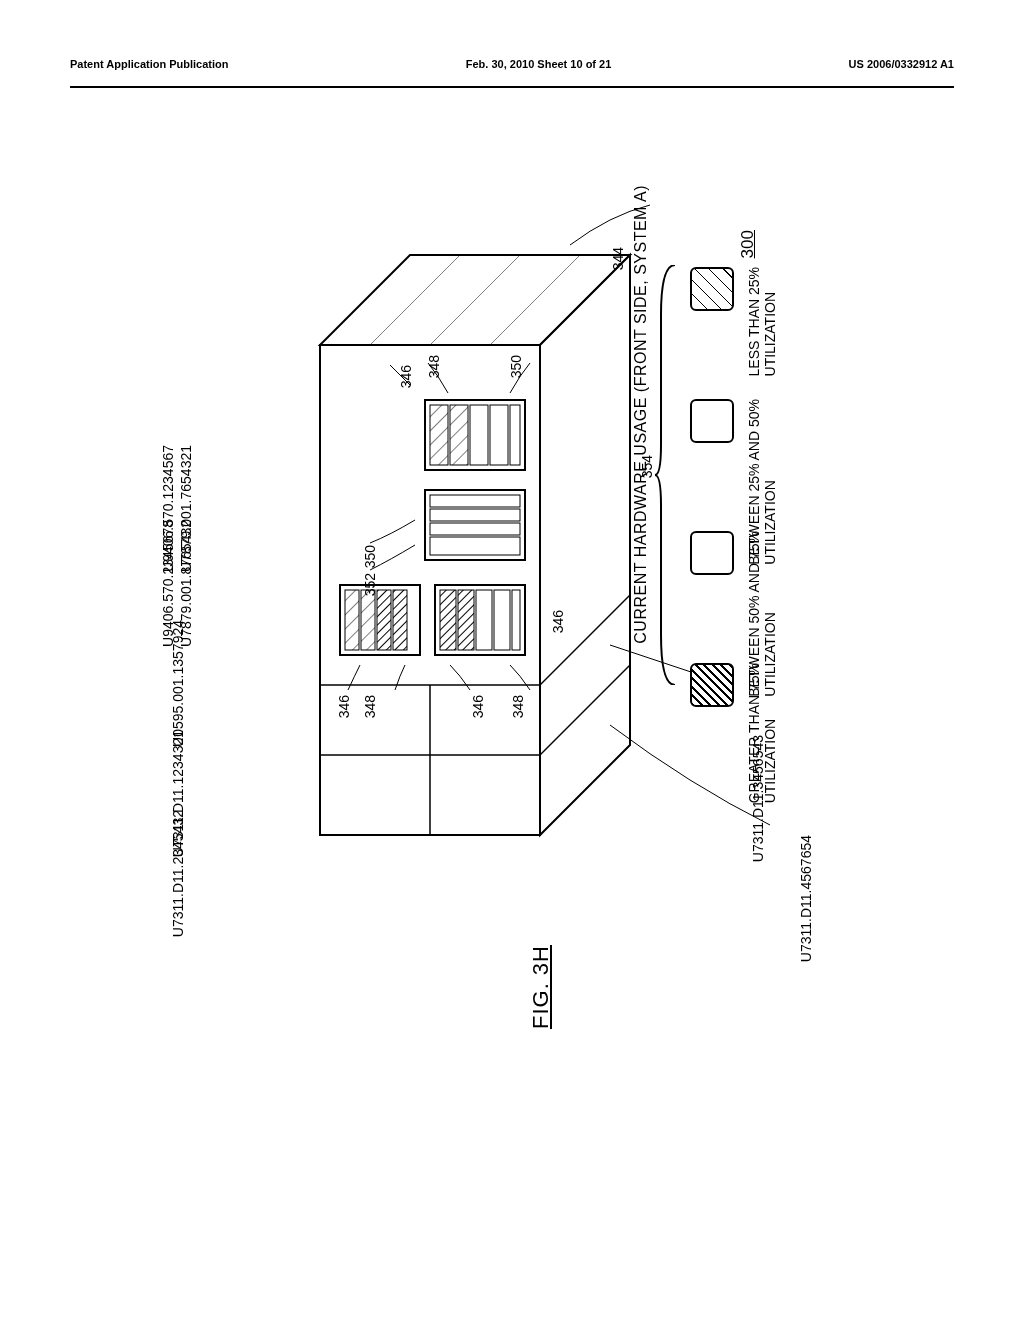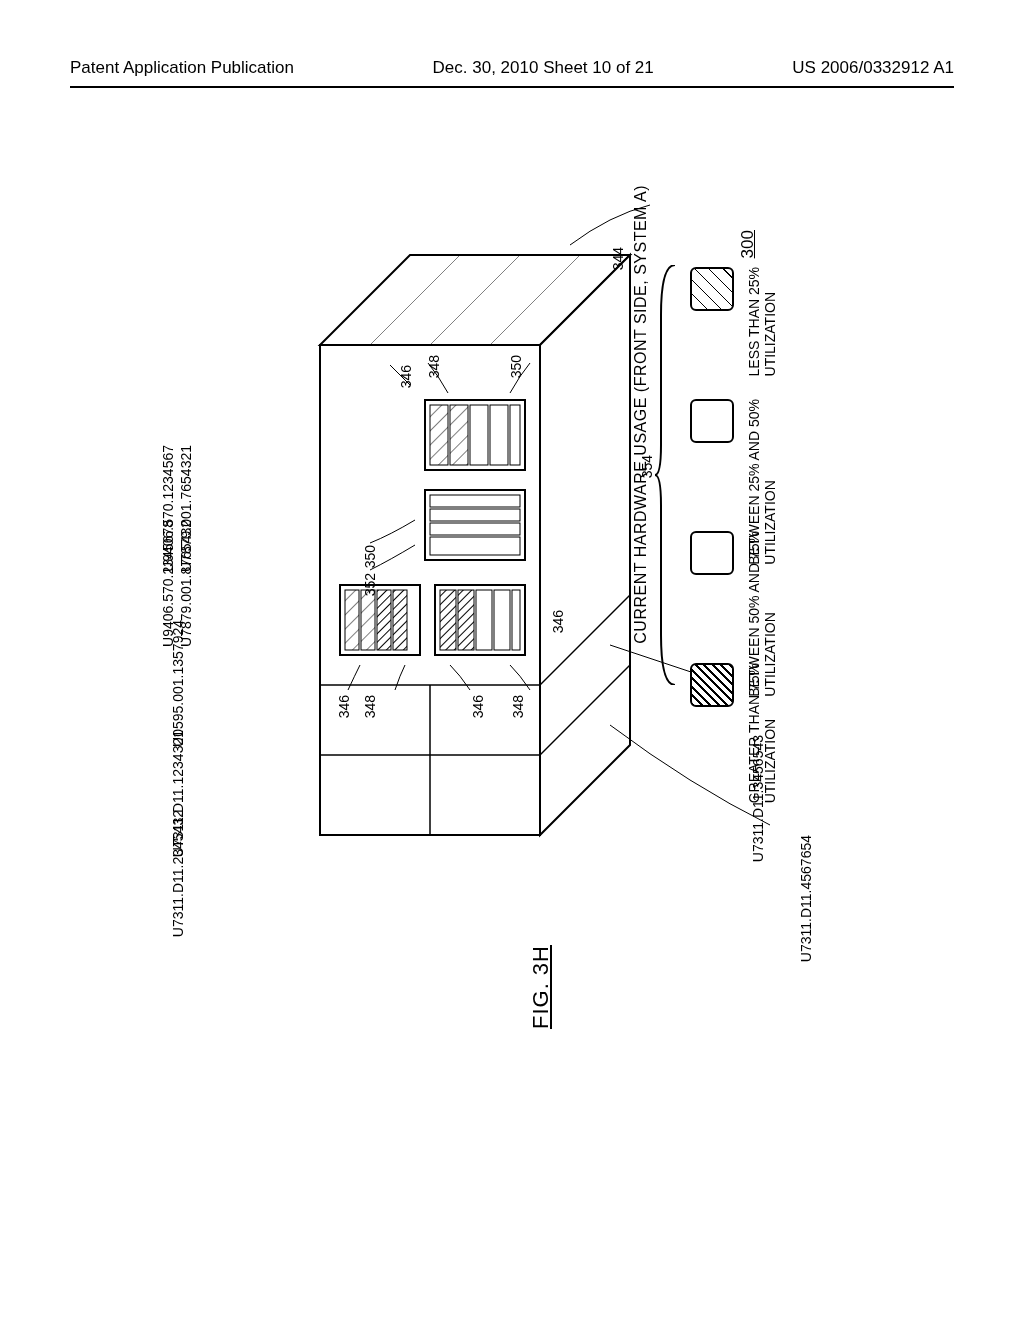--- a/index.html
+++ b/index.html
@@ -10,22 +10,22 @@
     height: 1320px;
     position: relative;
   }
   .page-header {
     position: absolute;
     top: 58px;
     left: 0; right: 0;
     padding: 0 70px;
     display: flex;
     justify-content: space-between;
-    font-weight: normal;
-    font-size: 17px;
+    font-weight: bold;
+    font-size: 11px;
     align-items: center;
   }
   .page-header .rule {
     position: absolute;
     left: 70px; right: 70px;
     top: 28px;
     height: 2px;
     background: #000;
   }
 
@@ -161,21 +161,21 @@
     height: 420px;
     width: 24px;
   }
 
 </style>
 </head>
 <body>
 
 <div class="page-header">
   <span>Patent Application Publication</span>
-  <span>Dec. 30, 2010  Sheet 10 of 21</span>
+  <span>Feb. 30, 2010  Sheet 10 of 21</span>
   <span>US 2006/0332912 A1</span>
   <div class="rule"></div>
 </div>
 
 <div class="figure-stage">
 
   <div class="title-vertical">CURRENT HARDWARE USAGE (FRONT SIDE, SYSTEM A)</div>
   <div class="fig-num-vertical">300</div>
 
   <div class="rack">

